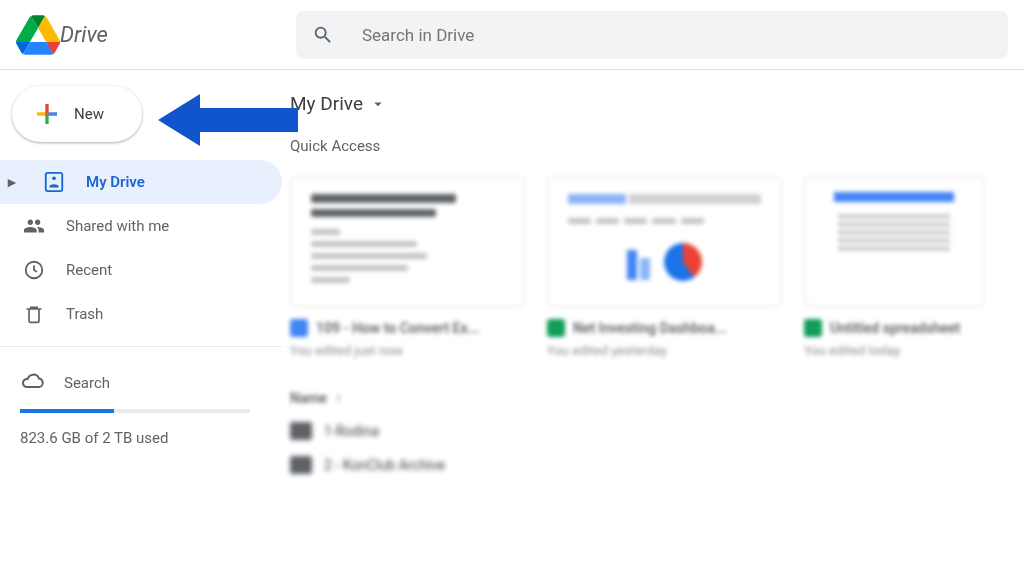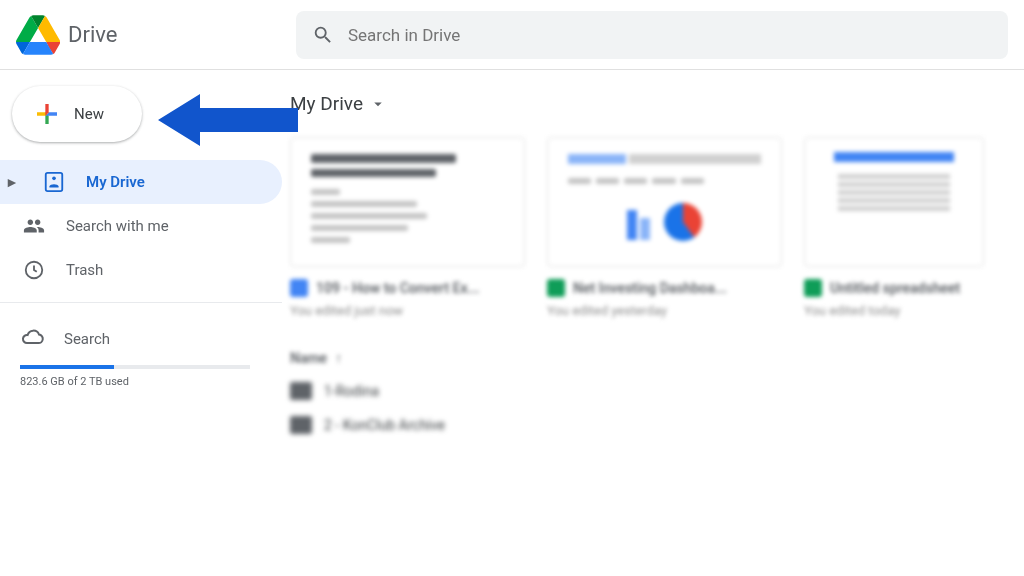--- a/index.html
+++ b/index.html
@@ -1,40 +1,40 @@
 <!DOCTYPE html>
 <html><head>
   <meta charset="utf-8">
   <style>
     * { margin: 0; padding: 0; box-sizing: border-box; font-family: 'Google Sans', Roboto, Arial, sans-serif; }
     body { width: 1024px; height: 576px; background: #fff; overflow: hidden; position: relative; }
 
     .header { display: flex; align-items: center; height: 70px; padding: 0 16px; border-bottom: 1px solid #e0e0e0; }
-    .logo-wrap { display: flex; align-items: center; gap: 8px; width: 280px; }
+    .logo-wrap { display: flex; align-items: center; width: 280px; font-style: italic; }
     .logo-text { font-size: 22px; color: #5f6368; }
-    .search-bar { flex: 1; background: #f1f3f4; border-radius: 8px; height: 48px; display: flex; align-items: center; padding: 0 16px; gap: 14px; }
+    .search-bar { flex: 1; background: #f1f3f4; border-radius: 8px; height: 48px; display: flex; align-items: center; padding: 0 16px; gap: 28px; }
     .search-bar svg { color: #5f6368; }
     .search-input { border: none; background: transparent; font-size: 17px; color: #5f6368; outline: none; flex: 1; }
 
     .layout { display: flex; height: calc(100% - 70px); }
     .sidebar { width: 282px; padding: 12px 0; display: flex; flex-direction: column; }
     .new-btn { margin: 4px 0 18px 12px; width: 130px; height: 56px; border-radius: 28px; background: #fff; border: none; box-shadow: 0 1px 3px rgba(60,64,67,.3), 0 1px 2px rgba(60,64,67,.15); display: flex; align-items: center; gap: 12px; padding: 0 20px; font-size: 15px; color: #3c4043; cursor: pointer; }
     .nav-items { display: flex; flex-direction: column; }
     .nav-item { height: 44px; display: flex; align-items: center; padding: 0 16px 0 22px; gap: 20px; border-radius: 0 22px 22px 0; font-size: 15px; color: #5f6368; cursor: pointer; }
     .nav-item.selected { background: #e8f0fe; color: #1967d2; font-weight: 600; }
     .nav-item.selected svg { color: #1967d2; }
     .nav-item .icon { width: 24px; display: flex; justify-content: center; align-items: center; color: #5f6368; }
     .nav-caret { width: 10px; margin-left: -14px; margin-right: 4px; color: #5f6368; }
 
     .divider { border-top: 1px solid #e8eaed; margin: 10px 0; }
     .storage-sec { padding: 6px 20px; }
     .storage-row { display: flex; align-items: center; gap: 20px; font-size: 15px; color: #5f6368; height: 40px; }
     .storage-bar { width: 230px; height: 4px; background: #e8eaed; margin: 6px 0; position: relative; }
     .storage-fill { position: absolute; left: 0; top: 0; bottom: 0; width: 41%; background: #1a73e8; }
-    .storage-text { font-size: 11px; color: #5f6368; margin: 6px 0 12px; }
+    .storage-text { font-size: 15px; color: #5f6368; margin: 16px 0 12px; }
     .buy-btn { border: 1px solid #dadce0; background: #fff; color: #1a73e8; font-size: 15px; font-weight: 500; padding: 10px 18px; border-radius: 4px; cursor: pointer; }
 
     .main { flex: 1; padding: 18px 6px 0 8px; }
     .breadcrumb { display: flex; align-items: center; gap: 6px; font-size: 19px; color: #3c4043; padding: 4px 0 22px; cursor: pointer; }
     .section-title { font-size: 15px; color: #5f6368; margin-bottom: 22px; }
 
     .qa-cards { display: flex; gap: 22px; filter: blur(2.3px); }
     .qa-card { width: 235px; }
     .qa-thumb { width: 100%; height: 130px; border: 1px solid #e0e0e0; border-radius: 4px; background: #fff; padding: 16px 20px; display: flex; flex-direction: column; gap: 6px; }
     .qa-line { height: 6px; background: #c4c4c4; border-radius: 2px; }
@@ -99,27 +99,35 @@
             </svg>
         </span>
         <span>My Drive</span>
       </div>
       <div class="nav-item">
         <span class="icon">
           <svg width="22" height="22" viewBox="0 0 24 24" fill="currentColor">
               <path d="M16 11c1.66 0 3-1.34 3-3s-1.34-3-3-3-3 1.34-3 3 1.34 3 3 3zm-8 0c1.66 0 3-1.34 3-3S9.66 5 8 5 5 6.34 5 8s1.34 3 3 3zm0 2c-2.33 0-7 1.17-7 3.5V19h14v-2.5c0-2.33-4.67-3.5-7-3.5zm8 0c-.29 0-.62.02-.97.05 1.16.84 1.97 1.97 1.97 3.45V19h6v-2.5c0-2.33-4.67-3.5-7-3.5z"></path>
             </svg>
         </span>
-        <span>Search with me</span>
+        <span>Shared with me</span>
       </div>
       <div class="nav-item">
         <span class="icon">
           <svg width="22" height="22" viewBox="0 0 24 24" fill="none" stroke="currentColor" stroke-width="2">
               <circle cx="12" cy="12" r="9"></circle>
               <path d="M12 7v5l3 2"></path>
+            </svg>
+        </span>
+        <span>Recent</span>
+      </div>
+      <div class="nav-item">
+        <span class="icon">
+          <svg width="20" height="20" viewBox="0 0 24 24" fill="none" stroke="currentColor" stroke-width="2">
+              <path d="M3 6h18M8 6V4h8v2m-10 0v14a2 2 0 0 0 2 2h8a2 2 0 0 0 2-2V6"></path>
             </svg>
         </span>
         <span>Trash</span>
       </div>
     </div>
 
     <div class="divider"></div>
 
     <div class="storage-sec">
       <div class="storage-row">
@@ -138,20 +146,21 @@
   </aside>
 
   <main class="main">
     <div class="breadcrumb">
       <span>My Drive</span>
       <svg width="18" height="18" viewBox="0 0 24 24" fill="#5f6368">
           <path d="M7 10l5 5 5-5z"></path>
         </svg>
     </div>
 
+    <div class="section-title">Quick Access</div>
 
     <div class="qa-cards">
       <div class="qa-card">
         <div class="qa-thumb">
           <div class="qa-line" style="width:75%; height:9px; background:#5f6368"></div>
           <div class="qa-line" style="width:65%; height:8px; background:#5f6368; margin-bottom:6px"></div>
           <div class="qa-line" style="width:15%"></div>
           <div class="qa-line" style="width:55%"></div>
           <div class="qa-line" style="width:60%"></div>
           <div class="qa-line" style="width:50%"></div>

